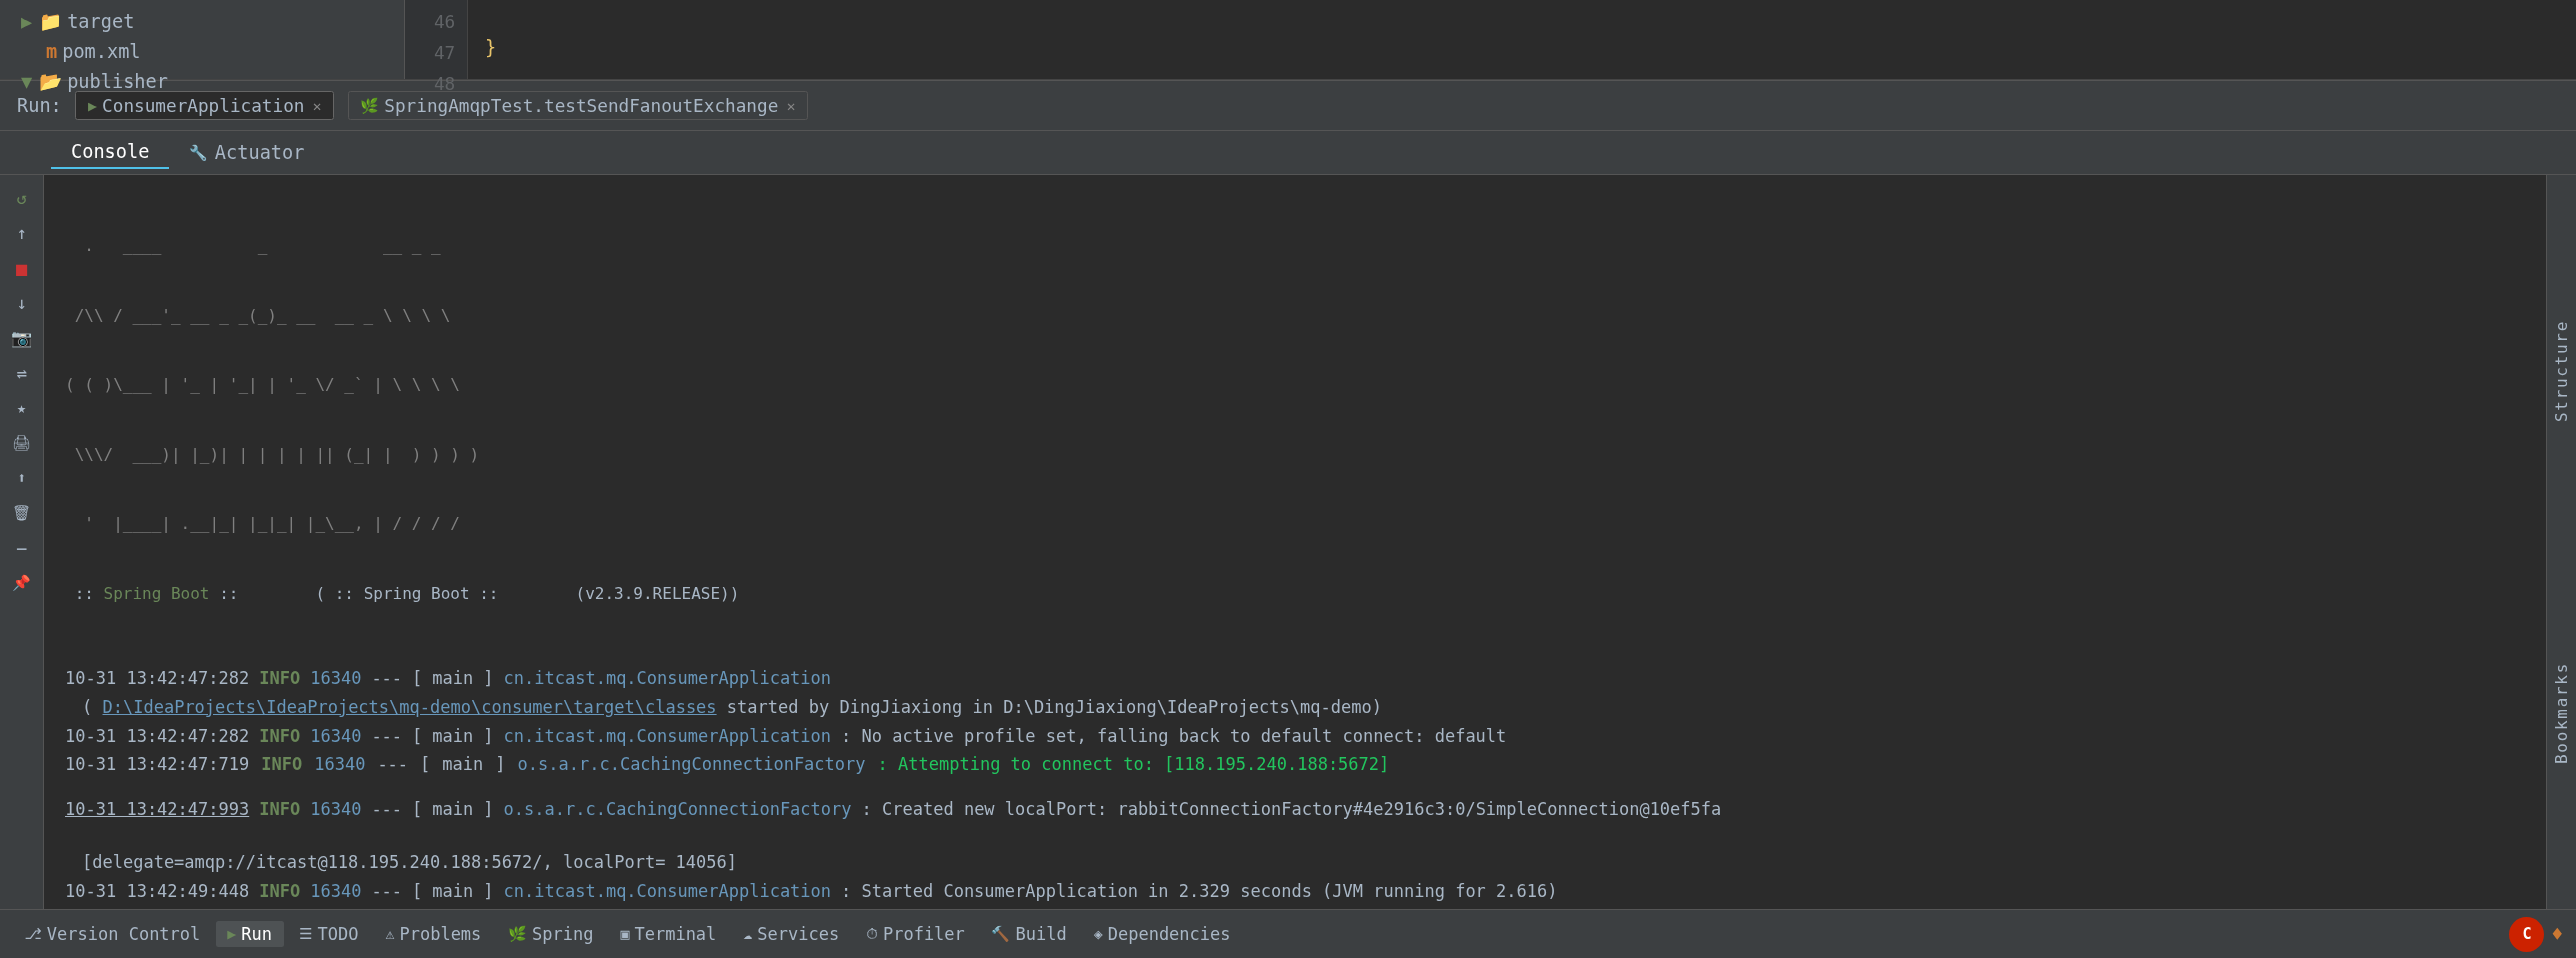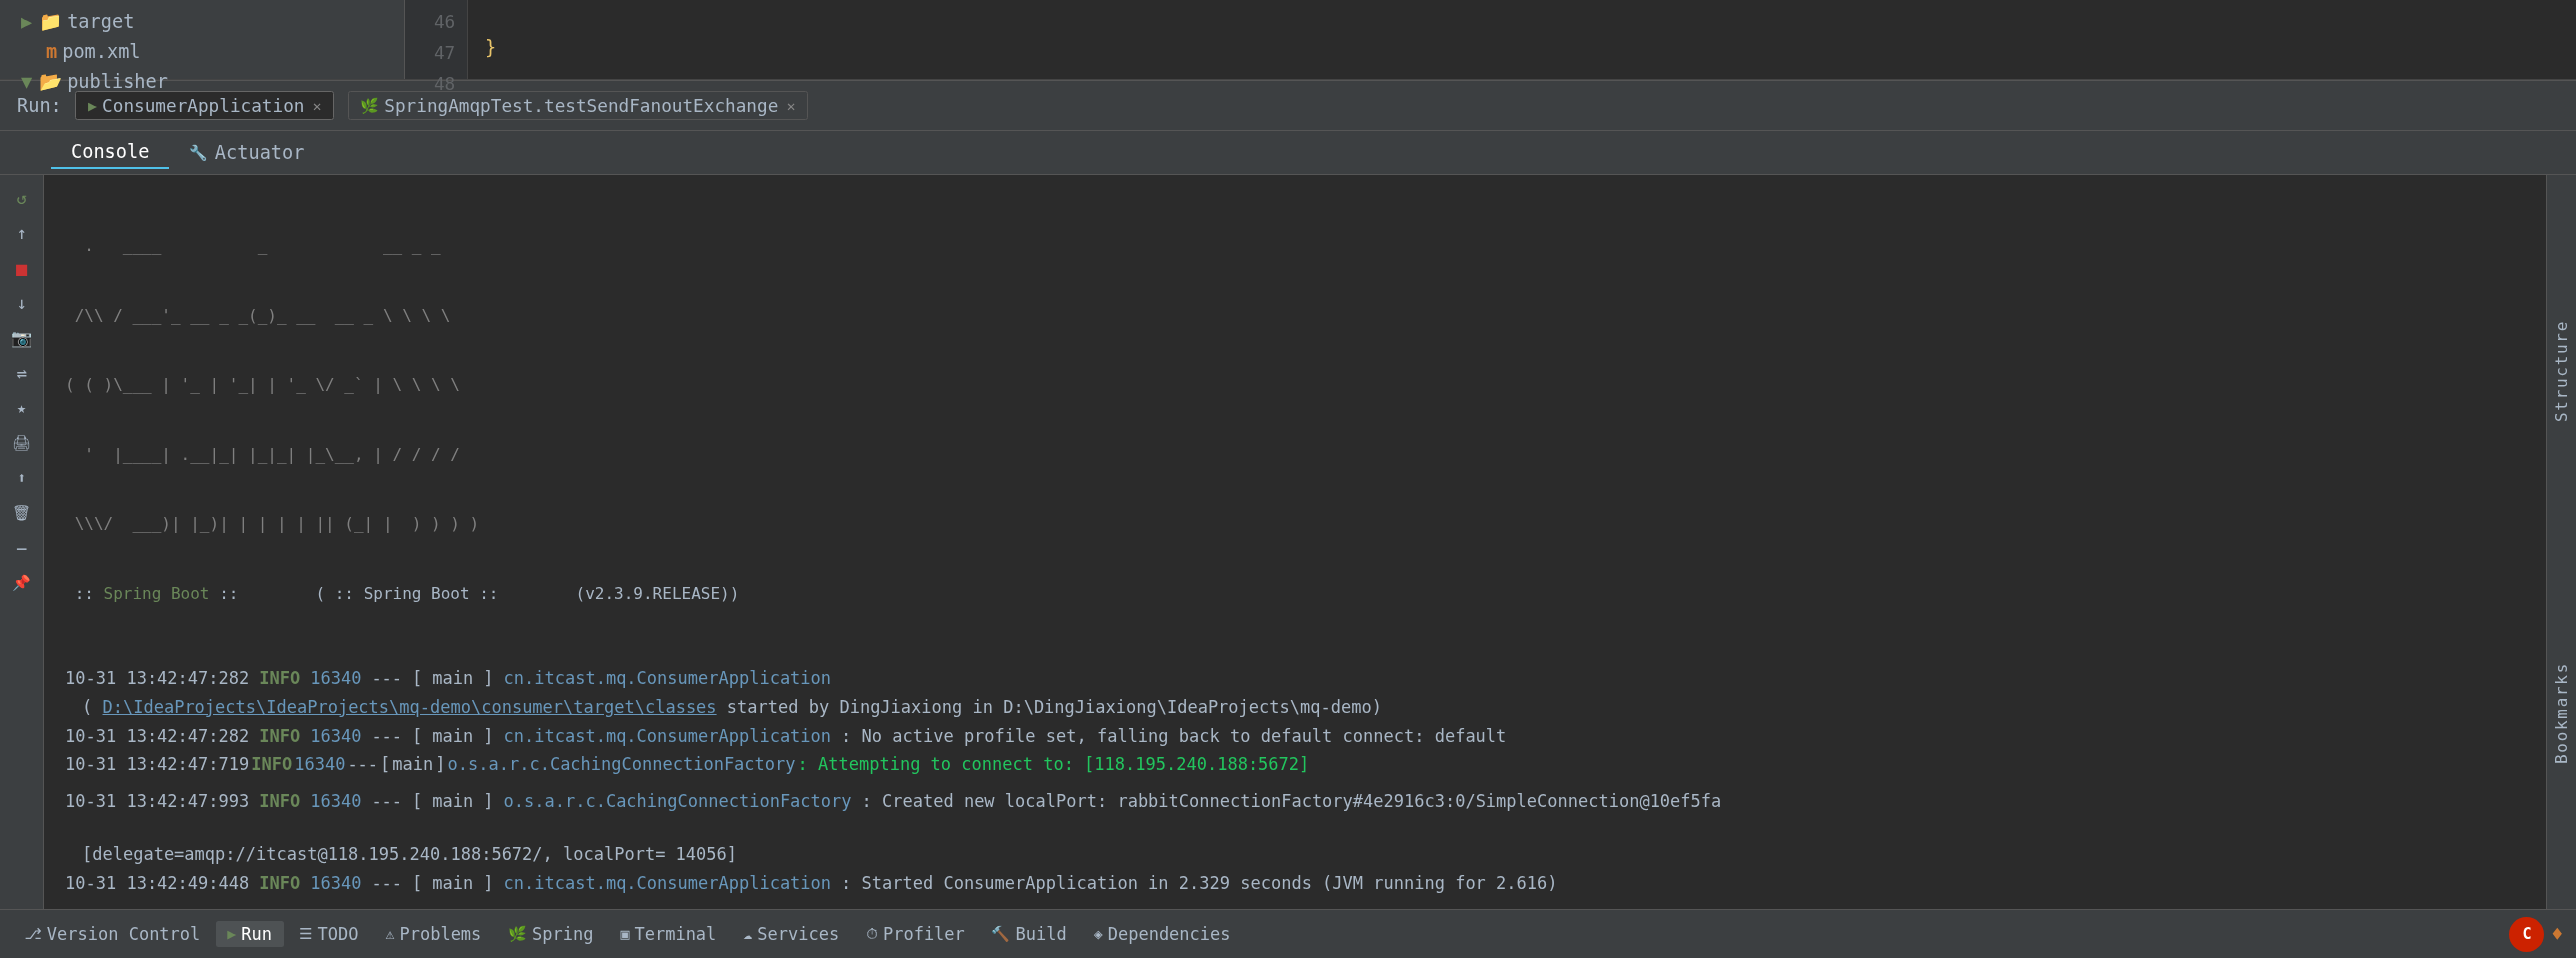--- a/index.html
+++ b/index.html
@@ -94,22 +94,22 @@
       <div style="width: 30px; height: 30px; display: flex; align-items: center; justify-content: center; color: #a9b7c6; cursor: pointer; font-size: 18.6px;">−</div>
       <div style="width: 30px; height: 30px; display: flex; align-items: center; justify-content: center; color: #a9b7c6; cursor: pointer; font-size: 15px;">📌</div>
     </div>
 
     <div style="flex: 1; background: #2b2b2b; overflow-y: auto; padding: 12.7px 21px 12.7px 21px; font-size: 17px; line-height: 1.55; font-family: 'Consolas', 'Monaco', monospace;">
 
       <div style="color: #808080; font-size: 16px; line-height: 1.45; margin-bottom: 13.5px; white-space: pre;">
         <div>  .   ____          _            __ _ _</div>
         <div> /\\ / ___'_ __ _ _(_)_ __  __ _ \ \ \ \</div>
         <div>( ( )\___ | '_ | '_| | '_ \/ _` | \ \ \ \</div>
+        <div> \\\/  ___)| |_)| | | | | || (_| |  ) ) ) )</div>
         <div>  '  |____| .__|_| |_|_| |_\__, | / / / /</div>
-        <div> \\\/  ___)| |_)| | | | | || (_| |  ) ) ) )</div>
         <div style="color: #a9b7c6;"> :: <span style="color: #6a8759;">Spring Boot</span> ::        (<span style="color: #a9b7c6;"> :: Spring Boot ::        (v2.3.9.RELEASE)</span>)</div>
       </div>
 
       <div style="display: flex; gap: 10px; flex-wrap: nowrap; margin-bottom: 2.5px;">
         <span style="color: #a9b7c6; white-space: nowrap;">10-31 13:42:47:282</span>
         <span style="color: #6a8759; font-weight: bold; white-space: nowrap;">INFO</span>
         <span style="color: #6897bb; white-space: nowrap;">16340</span>
         <span style="color: #a9b7c6; white-space: nowrap;">---</span>
         <span style="color: #a9b7c6;">[</span>
         <span style="color: #a9b7c6; white-space: nowrap;">main</span>
@@ -128,34 +128,34 @@
         <span style="color: #6a8759; font-weight: bold; white-space: nowrap;">INFO</span>
         <span style="color: #6897bb; white-space: nowrap;">16340</span>
         <span style="color: #a9b7c6; white-space: nowrap;">---</span>
         <span style="color: #a9b7c6;">[</span>
         <span style="color: #a9b7c6; white-space: nowrap;">main</span>
         <span style="color: #a9b7c6;">]</span>
         <span style="color: #6897bb; white-space: nowrap;">cn.itcast.mq.ConsumerApplication</span>
         <span style="color: #a9b7c6;">: No active profile set, falling back to default connect: default</span>
       </div>
 
-      <div style="display: flex; gap: 2px; flex-wrap: nowrap; margin-bottom: 10px;">
+      <div style="display: flex; gap: 12px; flex-wrap: nowrap; margin-bottom: 18px;">
         <span style="color: #a9b7c6; white-space: nowrap;">10-31 13:42:47:719</span>
         <span style="color: #6a8759; font-weight: bold; white-space: nowrap;">INFO</span>
         <span style="color: #6897bb; white-space: nowrap;">16340</span>
         <span style="color: #a9b7c6; white-space: nowrap;">---</span>
         <span style="color: #a9b7c6;">[</span>
         <span style="color: #a9b7c6; white-space: nowrap;">main</span>
         <span style="color: #a9b7c6;">]</span>
         <span style="color: #6897bb; white-space: nowrap;">o.s.a.r.c.CachingConnectionFactory</span>
         <span style="color: #22c55e;">: Attempting to connect to: [118.195.240.188:5672]</span>
       </div>
 
       <div style="display: flex; gap: 10px; flex-wrap: nowrap; margin-bottom: 2.5px;">
-        <span style="color: #a9b7c6; white-space: nowrap;">10-31 13:42:47:993</span>
+        <span style="color: #a9b7c6; white-space: nowrap; text-decoration: underline;">10-31 13:42:47:993</span>
         <span style="color: #6a8759; font-weight: bold; white-space: nowrap;">INFO</span>
         <span style="color: #6897bb; white-space: nowrap;">16340</span>
         <span style="color: #a9b7c6; white-space: nowrap;">---</span>
         <span style="color: #a9b7c6;">[</span>
         <span style="color: #a9b7c6; white-space: nowrap;">main</span>
         <span style="color: #a9b7c6;">]</span>
         <span style="color: #6897bb; white-space: nowrap;">o.s.a.r.c.CachingConnectionFactory</span>
         <span style="color: #a9b7c6;">: Created new localPort: rabbitConnectionFactory#4e2916c3:0/SimpleConnection@10ef5fa</span>
       </div>
 

